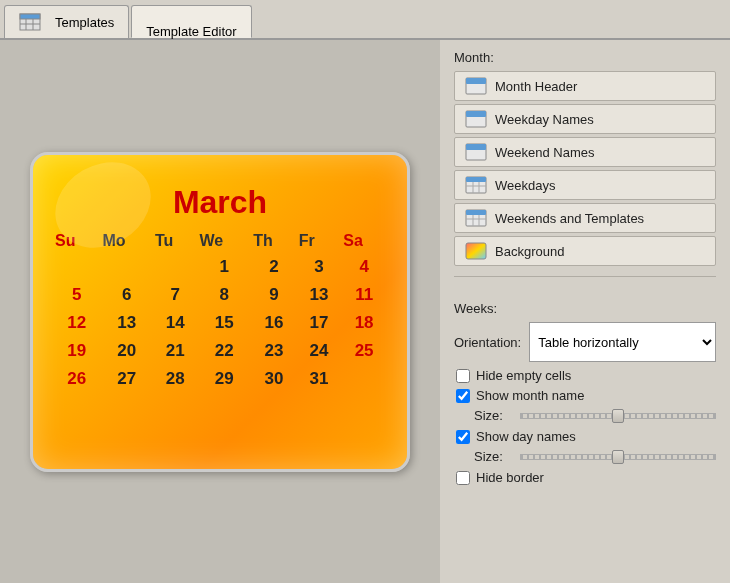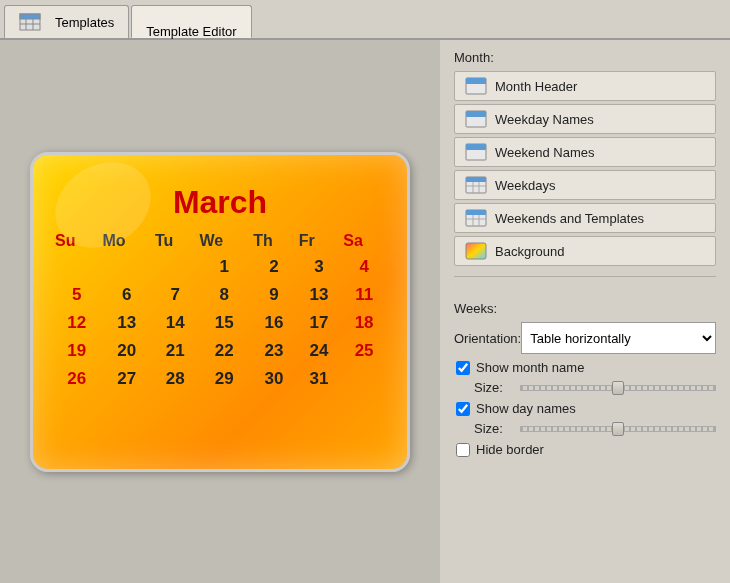--- a/index.html
+++ b/index.html
@@ -165,35 +165,36 @@
 
     
     .weeks-section {
       margin-top: 24px;
     }
 
     .form-row {
       display: flex;
       align-items: center;
       margin-bottom: 6px;
+      gap: 8px;
     }
 
     .form-label {
       font-size: 13px;
       color: #222;
       white-space: nowrap;
     }
 
     select {
       flex: 1;
       font-size: 13px;
       padding: 2px 4px;
       border: 1px solid #999;
       background: white;
-      height: 32px;
+      height: 40px;
     }
 
     .checkbox-row {
       display: flex;
       align-items: center;
       gap: 6px;
       margin-bottom: 5px;
       padding-left: 2px;
     }
     .checkbox-row input[type="checkbox"] {
@@ -414,20 +415,24 @@
       <div class="section-label">Weeks:</div>
 
       <div class="form-row">
         <span class="form-label">Orientation:</span>
         <select>
           <option>Table horizontally</option>
           <option>Table vertically</option>
         </select>
       </div>
 
+      <div class="checkbox-row">
+        <input type="checkbox" id="hide-empty" style="">
+        <label for="hide-empty">Hide empty cells</label>
+      </div>
 
       <div class="checkbox-row">
         <input type="checkbox" id="show-month" checked="" style="">
         <label for="show-month">Show month name</label>
       </div>
 
       <div class="size-row">
         <span class="size-label">Size:</span>
         <div class="slider-track">
           <div class="slider-thumb"></div>

